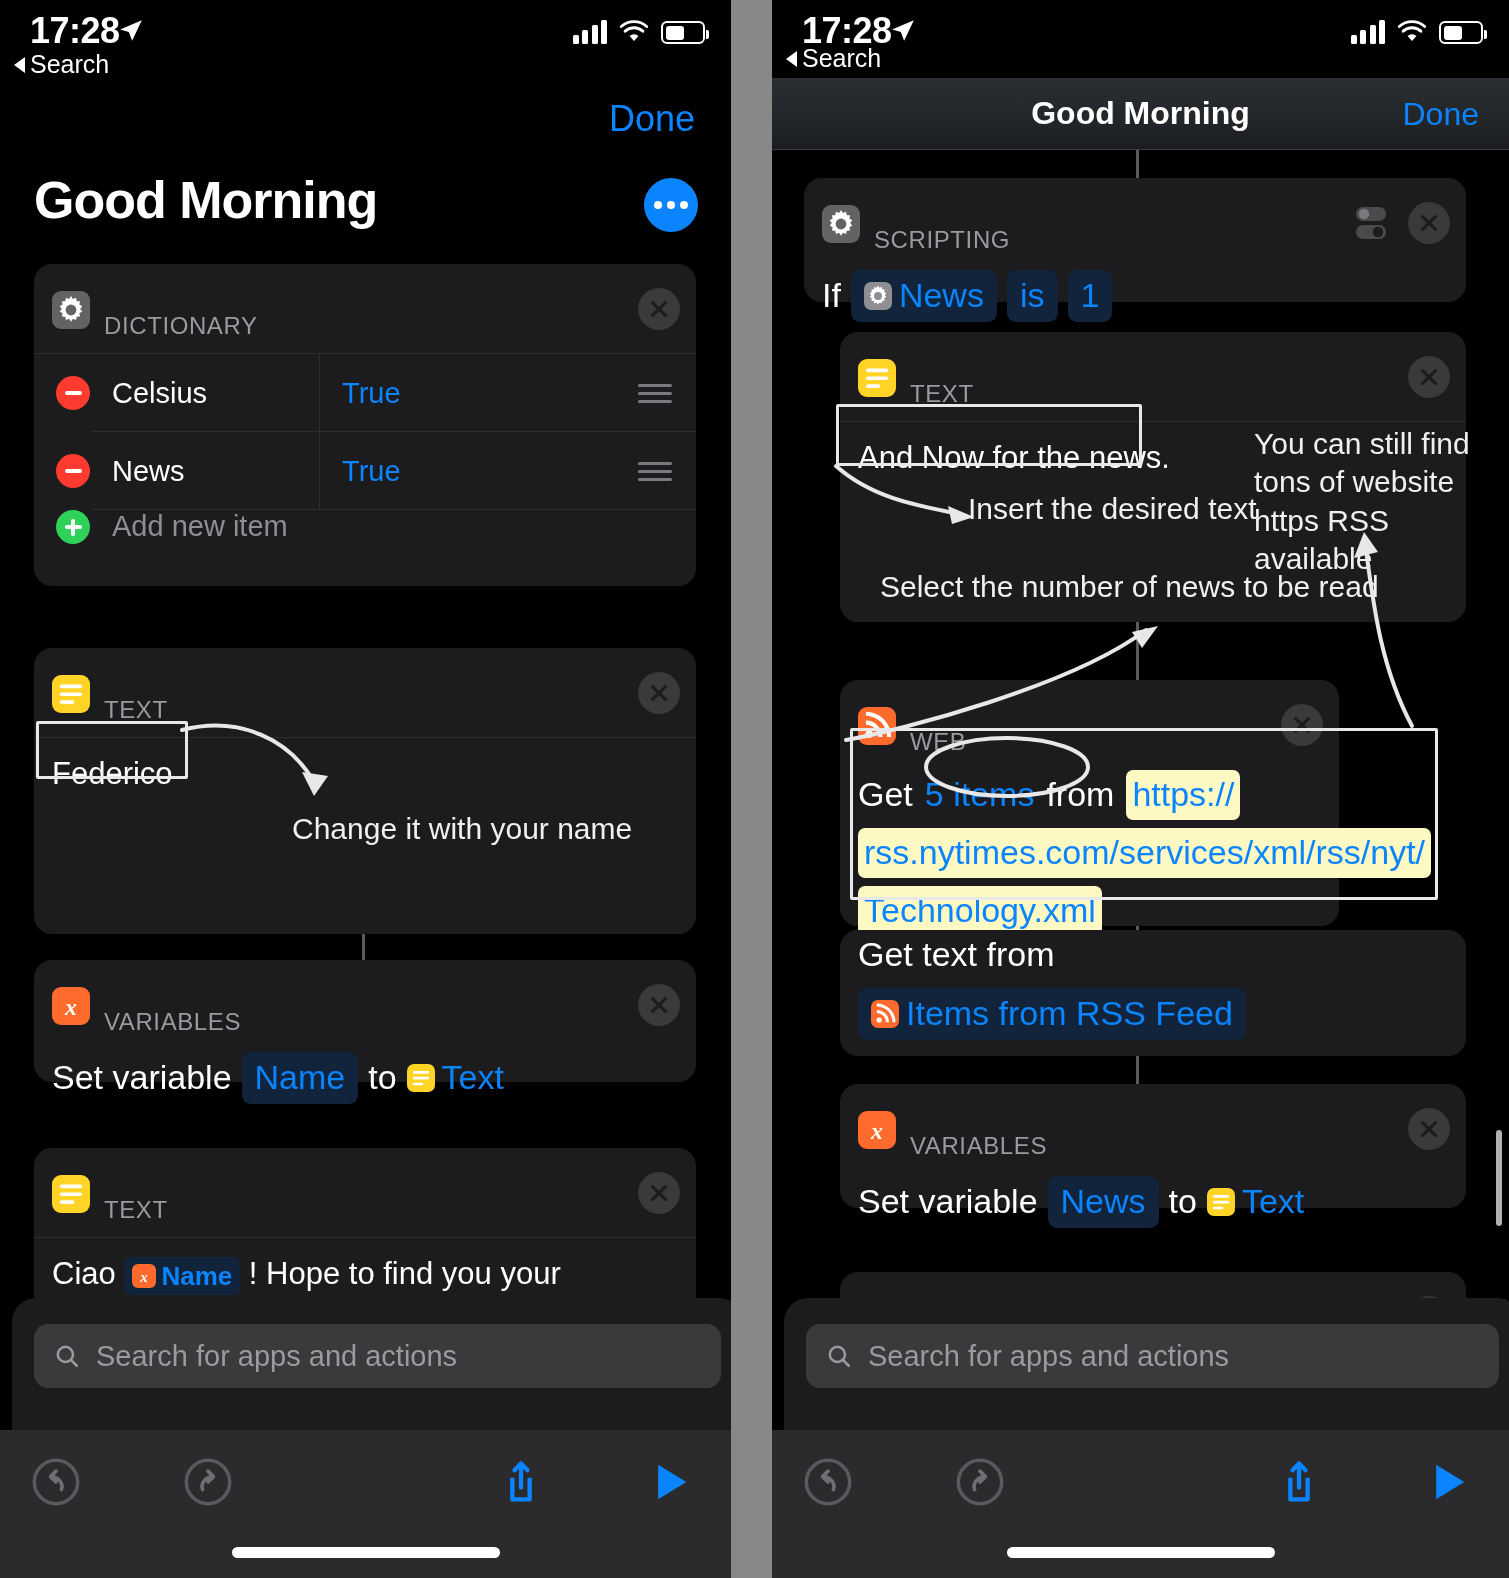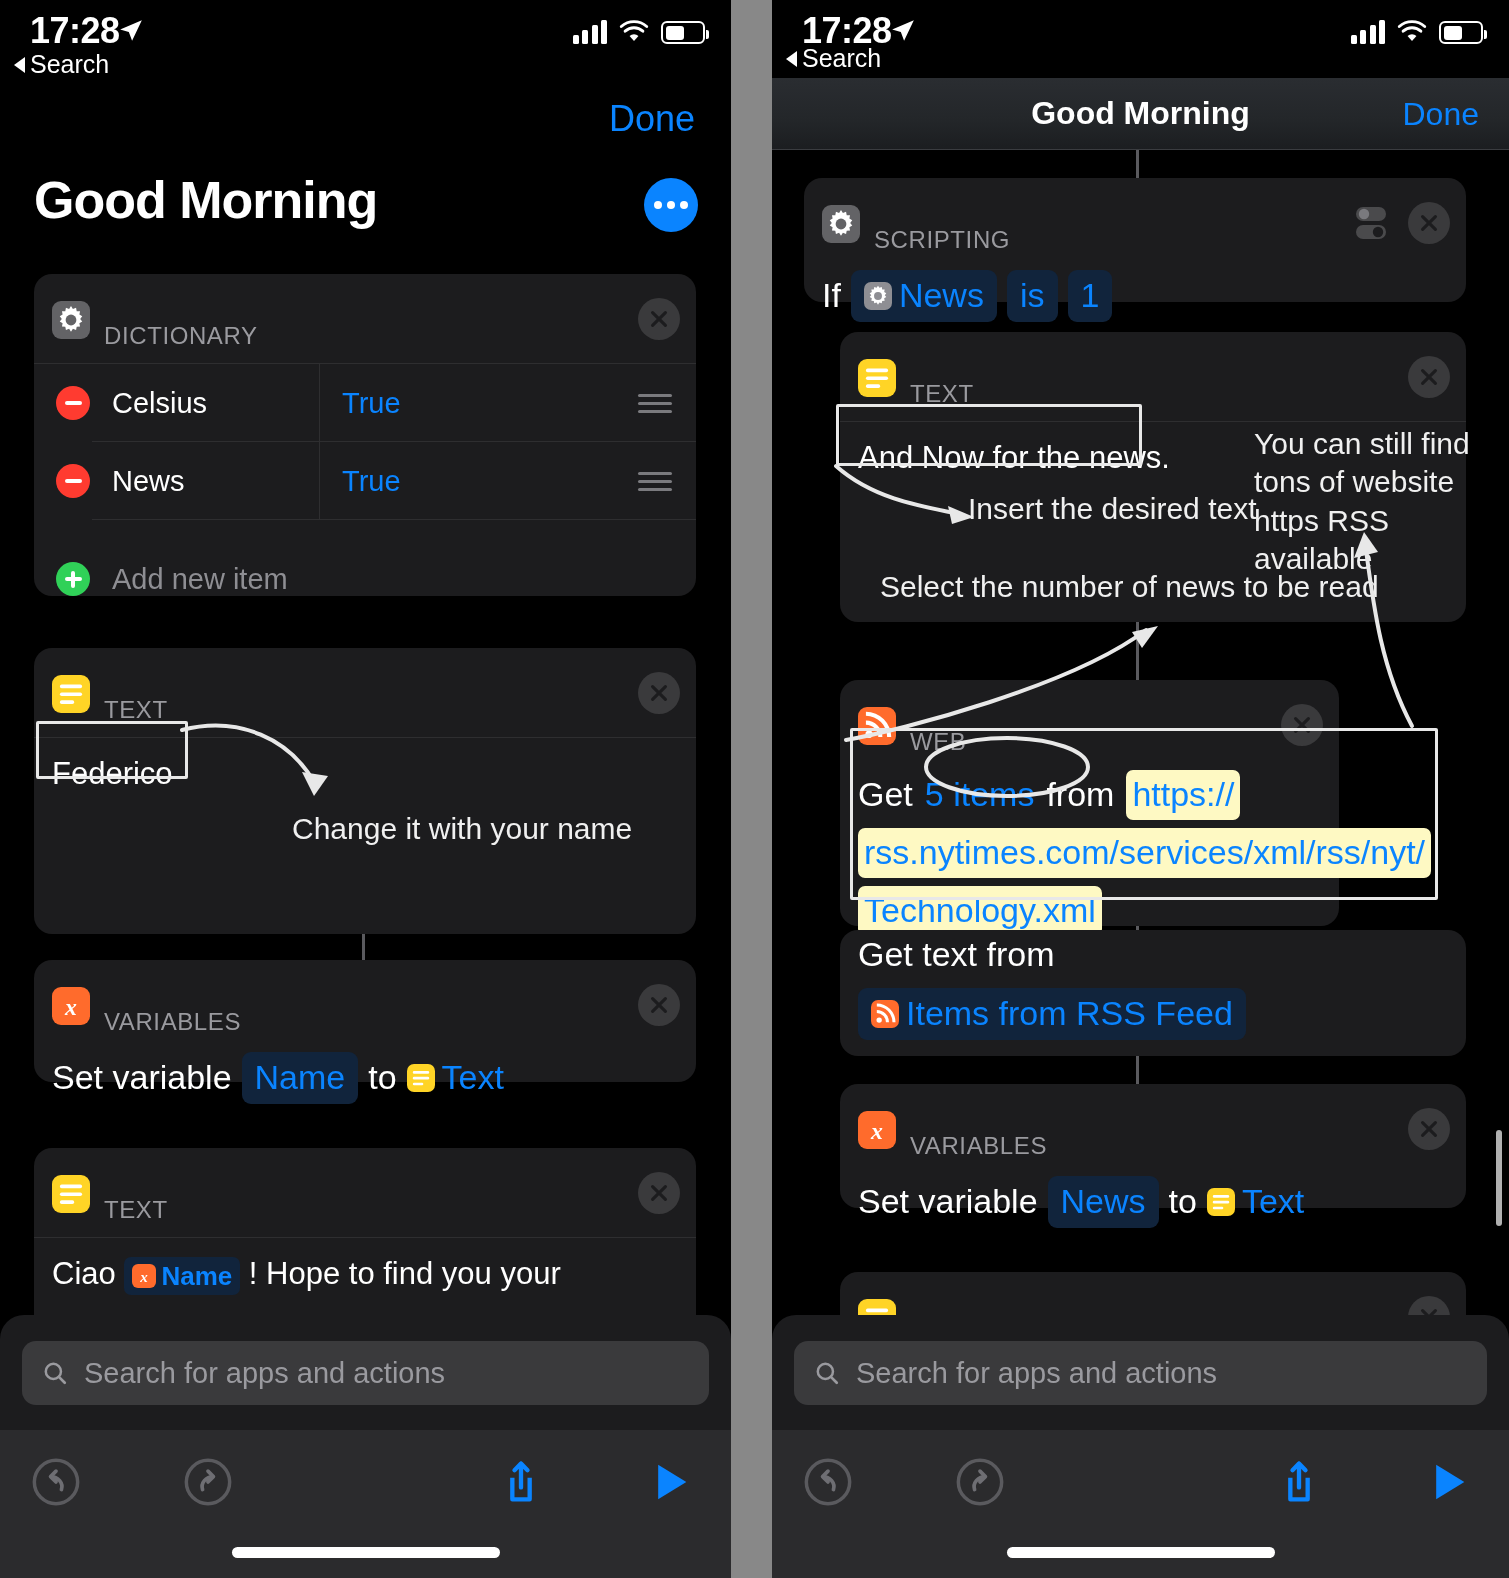--- a/index.html
+++ b/index.html
@@ -115,21 +115,21 @@
     width:34px;height:34px;border-radius:50%;display:flex;align-items:center;justify-content:center;flex:0 0 auto;
   }
   .minus-btn{background:#ff3b30;} .plus-btn{background:#30d158;}
   .minus-btn i{width:17px;height:3.5px;background:#fff;border-radius:2px;display:block;}
   .plus-btn i{position:relative;width:17px;height:3.5px;background:#fff;border-radius:2px;display:block;}
   .plus-btn i::after{content:"";position:absolute;left:6.75px;top:-6.75px;width:3.5px;height:17px;background:#fff;border-radius:2px;}
   .dict-keytext{font-size:29px;color:#fff;}
   .dict-val{flex:1;display:flex;align-items:center;padding-left:22px;font-size:29px;color:#0a84ff;}
   .dict-grip{display:flex;flex-direction:column;gap:5px;justify-content:center;padding-right:24px;}
   .dict-grip i{display:block;width:34px;height:3px;background:#7a7a7e;border-radius:2px;}
-  .add-row{display:flex;align-items:flex-end;gap:22px;padding-left:22px;min-height:76px;}
+  .add-row{display:flex;align-items:flex-start;gap:22px;padding-left:22px;min-height:76px;}
   .add-text{font-size:29px;color:#8e8e93;}
 
   
   .sentence { font-size:31px; line-height:1.35; display:flex; flex-wrap:wrap; align-items:center; gap:10px; }
   .sentence.lg { font-size:34px; }
   .chip {
     display:inline-flex; align-items:center; gap:7px;
     background:#11243c; color:#0a84ff; border-radius:9px; padding:3px 13px;
   }
   .chip.nobg { background:transparent; padding:0; }
@@ -151,22 +151,22 @@
 
   
   .anno { position:absolute; color:#f0f0f0; font-size:30px; pointer-events:none; }
   .anno-box {
     position:absolute; border:3px solid #e8e8e8; border-radius:2px; pointer-events:none;
   }
   .anno-svg { position:absolute; overflow:visible; pointer-events:none; }
 
   
   .searchwrap {
-    position:absolute; left:0; bottom:148px; width:100%;
-    background:#1c1c1e; border-radius:24px 24px 0 0; padding:26px 22px 25px 22px;
+    position:absolute; left:12px; bottom:148px; width:100%;
+    background:#1c1c1e; border-radius:24px 24px 0 0; padding:26px 22px 42px 22px;
   }
   .searchbar {
     height:64px; background:#3a3a3c; border-radius:14px;
     display:flex; align-items:center; gap:16px; padding:0 20px;
   }
   .searchbar .mag{width:26px;height:26px;flex:0 0 auto;}
   .search-ph{font-size:29px;color:#9a9a9f;}
   .toolbar {
     position:absolute; left:0; bottom:0; width:100%; height:148px;
     background:#2b2b2d;
@@ -221,21 +221,21 @@
     </div>
 
     <div class="l-done">Done</div>
     <div class="l-title">Good Morning</div>
     <div class="l-more">
       <span></span>
         <span></span>
         <span></span>
     </div>
 
-    <div class="card" style="position:absolute;left:34px;top:274px;width:662px;">
+    <div class="card" style="position:absolute;left:34px;top:264px;width:662px;">
       <div class="card-head bordered">
         <div class="app-icon gray">
           <svg viewBox="0 0 24 24">
             <path d="M12 8.4a3.6 3.6 0 1 0 0 7.2 3.6 3.6 0 0 0 0-7.2Zm0 5.4a1.8 1.8 0 1 1 0-3.6 1.8 1.8 0 0 1 0 3.6Z" fill="#fff"></path>
             <path d="M12 3.2 13.2 5 15.2 4.3 15.6 6.4 17.7 6.5 17.3 8.6 19.1 9.7 17.8 11.3 19.1 12.9 17.3 14 17.7 16.1 15.6 16.2 15.2 18.3 13.2 17.6 12 19.4 10.8 17.6 8.8 18.3 8.4 16.2 6.3 16.1 6.7 14 4.9 12.9 6.2 11.3 4.9 9.7 6.7 8.6 6.3 6.5 8.4 6.4 8.8 4.3 10.8 5Z" fill="#fff" fill-rule="evenodd"></path>
             <circle cx="12" cy="12" r="3.4" fill="#636366"></circle>
           </svg>
         </div>
         <div class="card-cat">DICTIONARY</div>
         <div class="card-x">

